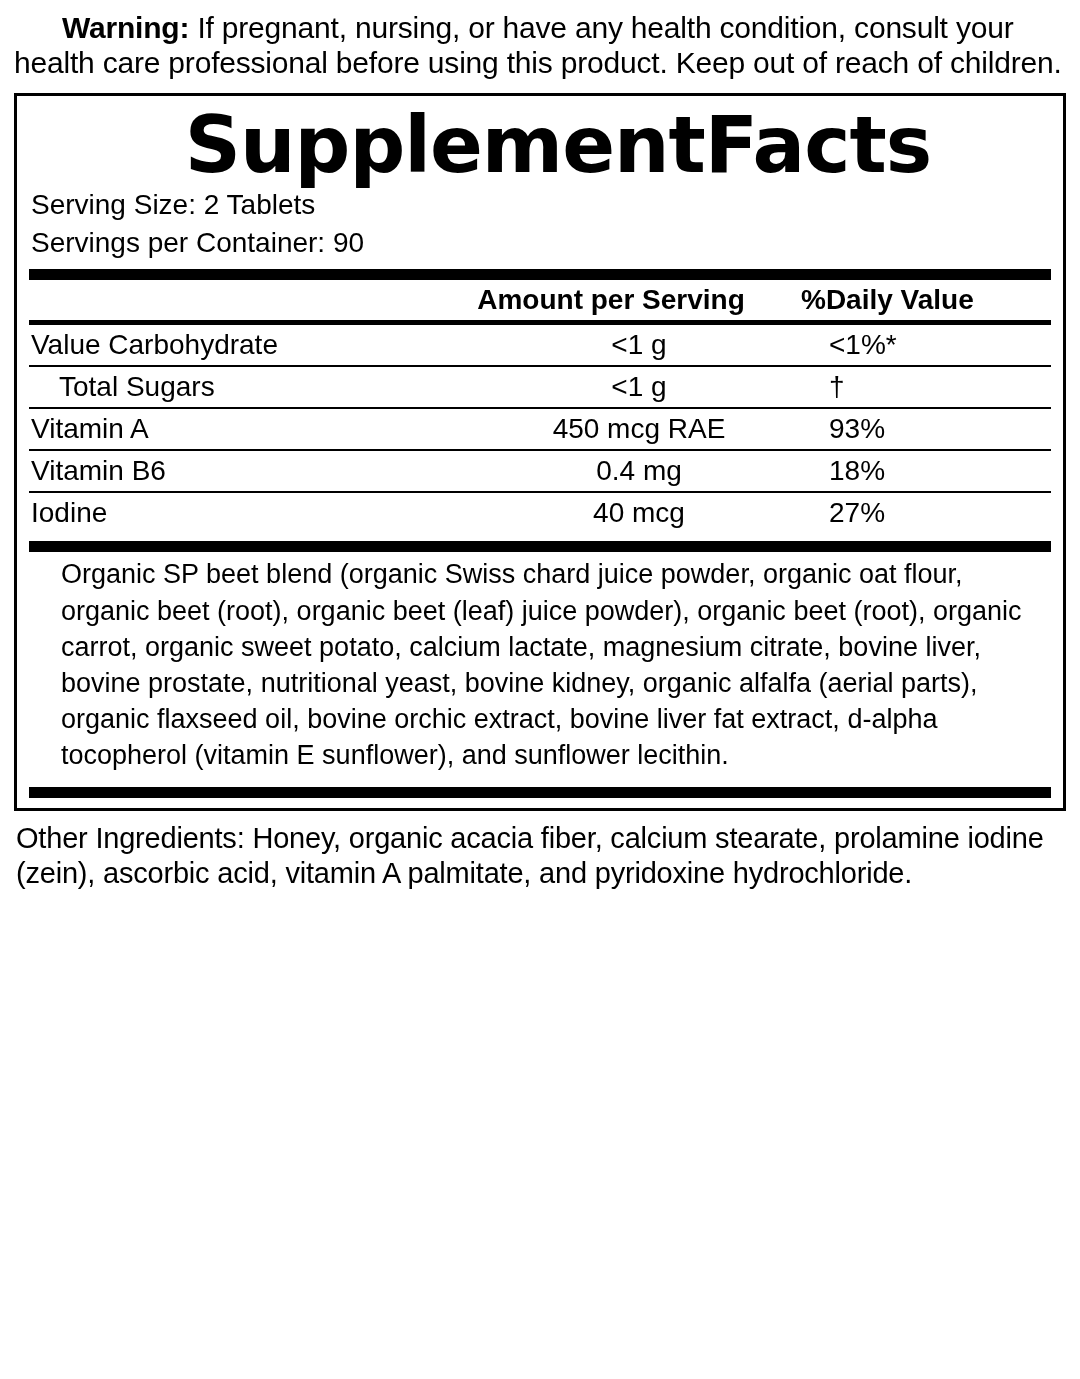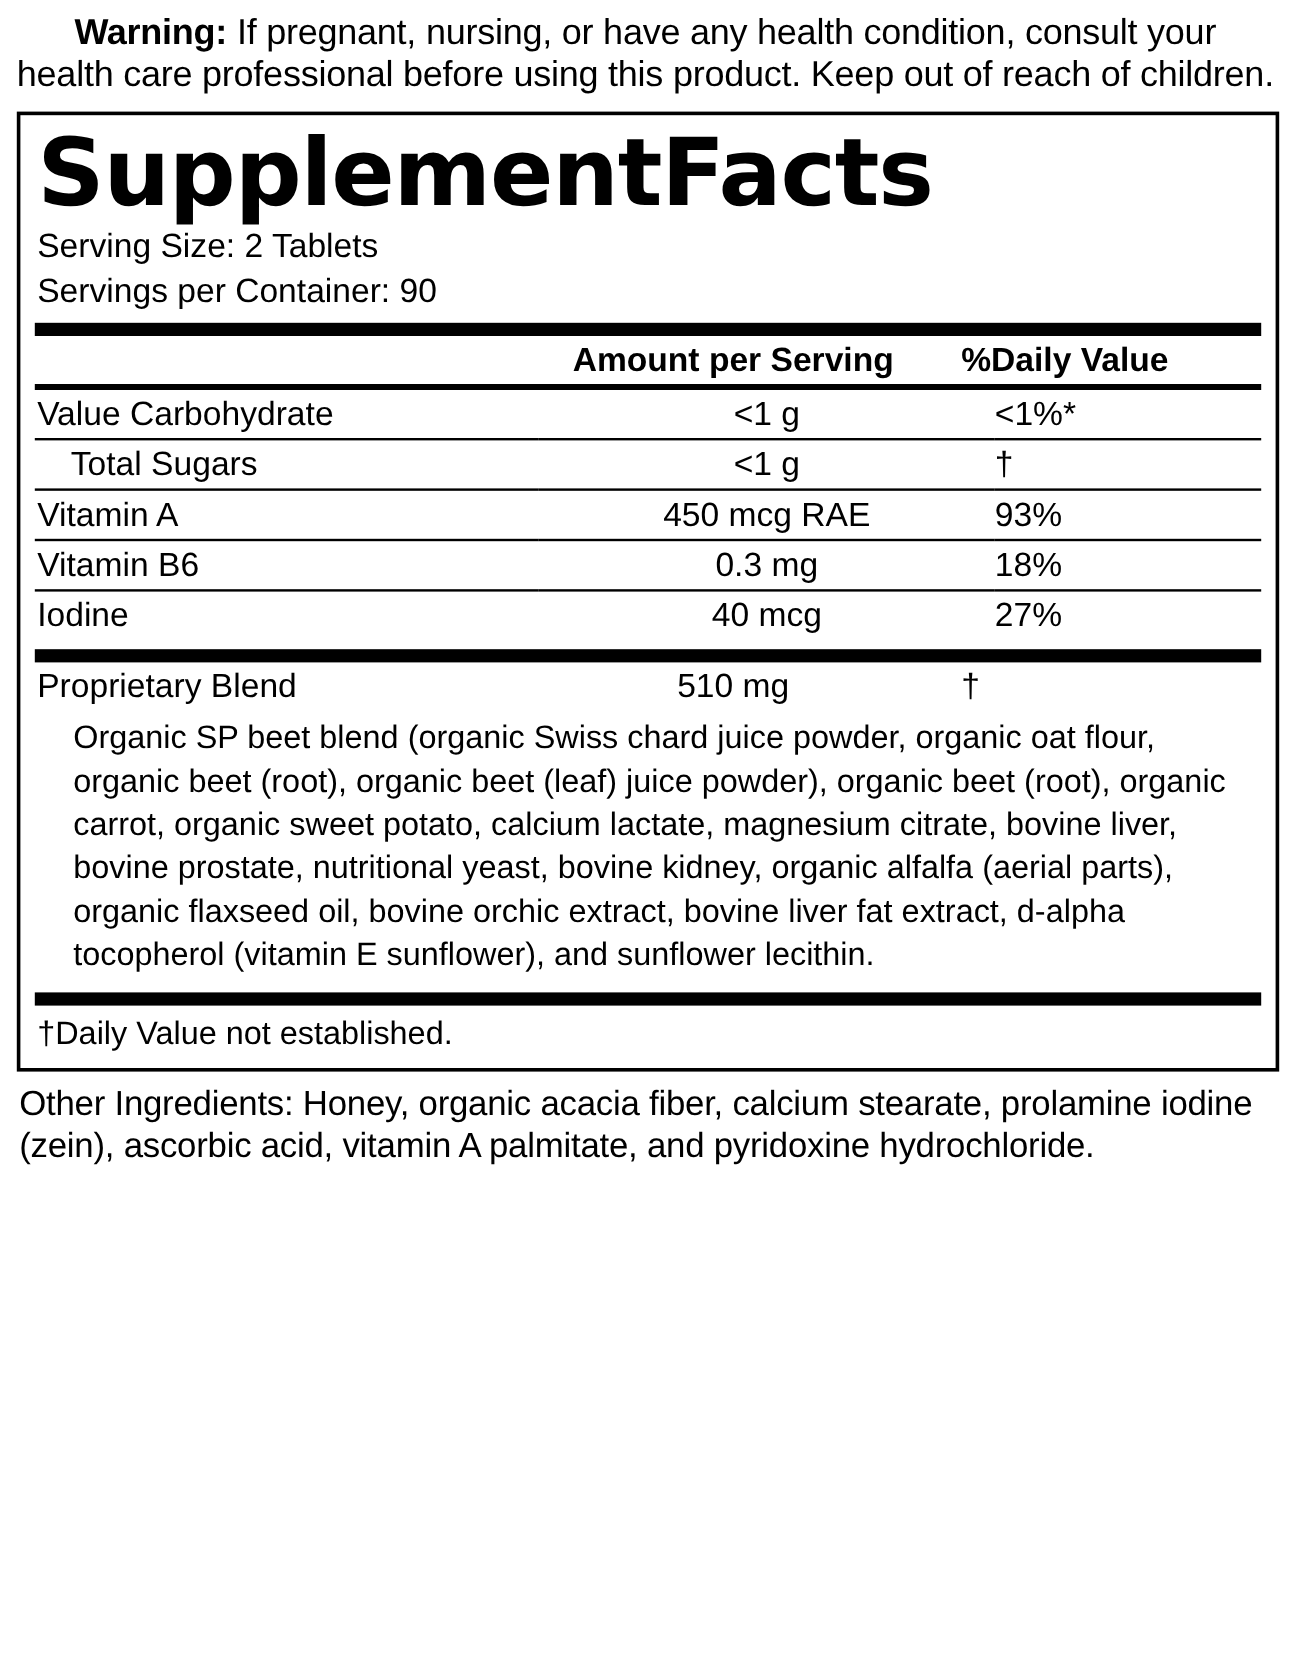--- a/index.html
+++ b/index.html
@@ -42,22 +42,23 @@
     width: 1052px;
     margin: 0 auto;
   }
   .sf-title {
     font-family: "DejaVu Sans", sans-serif;
     font-weight: bold;
     font-size: 78px;
     line-height: 1.0;
     letter-spacing: -1px;
     display: flex;
-    justify-content: flex-start;
+    justify-content: center;
     padding: 6px 2px 2px 2px;
+    margin-left: 36px;
   }
   .serving-line {
     font-size: 28px;
     line-height: 1.35;
     padding-left: 2px;
   }
   .rule-thick {
     border-top: 11px solid #000;
     margin-top: 8px;
   }
@@ -155,47 +156,37 @@
         <td class="col-amount">&lt;1 g</td>
         <td class="col-dv">†</td>
       </tr>
       <tr class="row-sep">
         <td class="col-name">Vitamin A</td>
         <td class="col-amount">450 mcg RAE</td>
         <td class="col-dv">93%</td>
       </tr>
       <tr class="row-sep">
         <td class="col-name">Vitamin B6</td>
-        <td class="col-amount">0.3 mg</td>
+        <td class="col-amount">0.4 mg</td>
         <td class="col-dv">18%</td>
       </tr>
       <tr>
         <td class="col-name">Iodine</td>
         <td class="col-amount">40 mcg</td>
         <td class="col-dv">27%</td>
       </tr>
     </tbody>
       </table>
 
     <div class="rule-thick"></div>
 
-    <table class="facts">
-      <tbody>
-          <tr>
-        <td class="col-name">Proprietary Blend</td>
-        <td class="col-amount">510 mg</td>
-        <td class="col-dv">†</td>
-      </tr>
-    </tbody>
-      </table>
 
     <div class="blend-body">Organic SP beet blend (organic Swiss chard juice powder, organic oat flour, organic beet (root), organic beet (leaf) juice powder), organic beet (root), organic carrot, organic sweet potato, calcium lactate, magnesium citrate, bovine liver, bovine prostate, nutritional yeast, bovine kidney, organic alfalfa (aerial parts), organic flaxseed oil, bovine orchic extract, bovine liver fat extract, d-alpha tocopherol (vitamin E sunflower), and sunflower lecithin.</div>
 
     <div class="rule-thick"></div>
 
-    <div class="footnote">†Daily Value not established.</div>
 
   </div>
 
   <p class="other">Other Ingredients: Honey, organic acacia fiber, calcium stearate, prolamine iodine (zein), ascorbic acid, vitamin A palmitate, and pyridoxine hydrochloride.</p>
 
 
 </div>
 
 </body></html>

